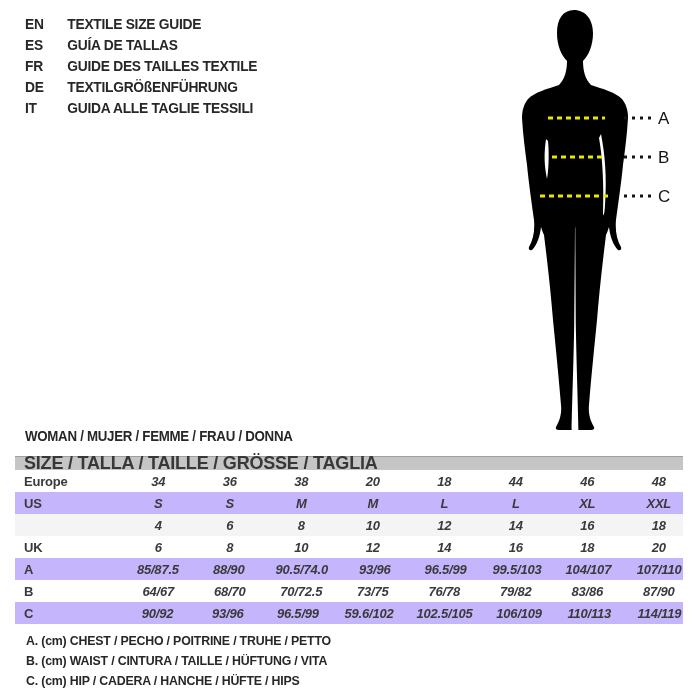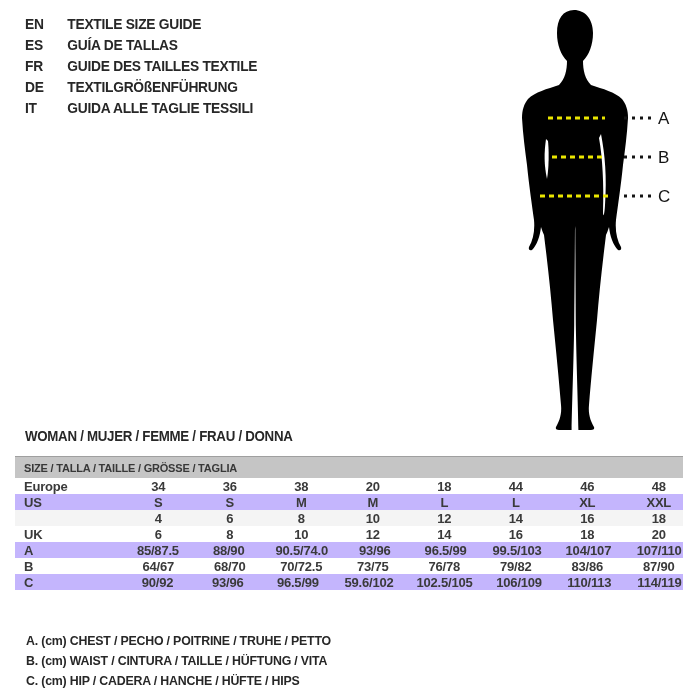--- a/index.html
+++ b/index.html
@@ -27,27 +27,27 @@
   
   .woman-title {
     position:absolute; left:25px; top:428px;
     font-size:14px; font-weight:700; letter-spacing:-0.3px; color:#272727;
     transform:scaleX(0.95); transform-origin:0 0; white-space:nowrap;
   }
 
   
   .size-table { position:absolute; left:15px; top:456px; width:668px; font-size:13px; font-weight:700; letter-spacing:-0.2px; color:#3a3a3a; }
   .st-header {
-    height:22px; background:#c5c5c5; border-top:1px solid #9f9f9f;
+    height:14px; background:#c5c5c5; border-top:1px solid #9f9f9f;
     display:flex; align-items:center; padding-left:9px;
-    font-size:11px; color:#383838; white-space:nowrap;
-  }
-  .st-row { display:flex; height:16px; align-items:center;gap:23px; }
+    font-size:18px; color:#383838; white-space:nowrap;
+  }
+  .st-row { display:flex; height:22px; align-items:center;gap:23px; }
   .st-label { width:96px; flex:0 0 96px; padding-left:9px; text-align:left; }
-  .st-cell { flex:1 1 0; text-align:center; }
+  .st-cell { flex:1 1 0; text-align:center;font-style:italic; }
   .row-shaded { background:#c4b5fd; }
   .row-shaded-light { background:#f4f4f4; }
 
   
   .legend-block {
     position:absolute; left:26px; top:631px;
     font-size:13px; font-weight:700; letter-spacing:-0.2px; color:#272727;
     transform:scaleX(0.95); transform-origin:0 0; white-space:nowrap;
   }
   .legend-line { line-height:20px; }

